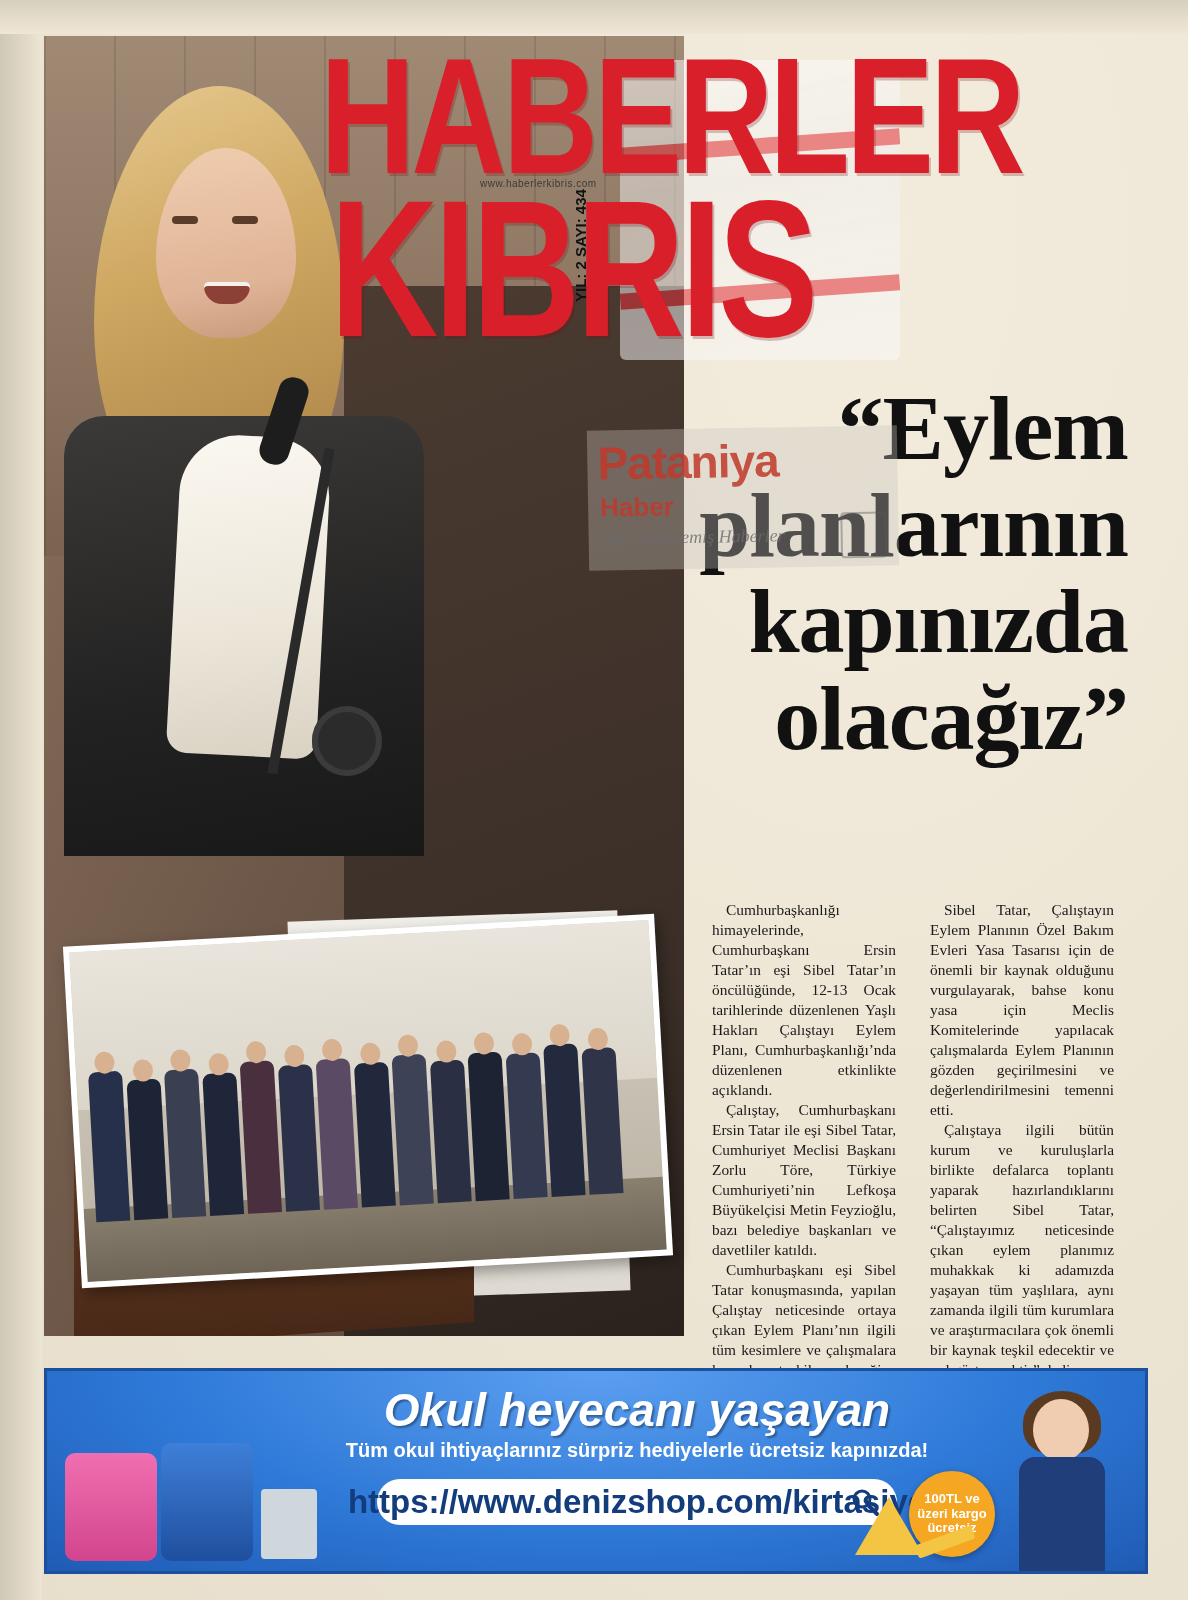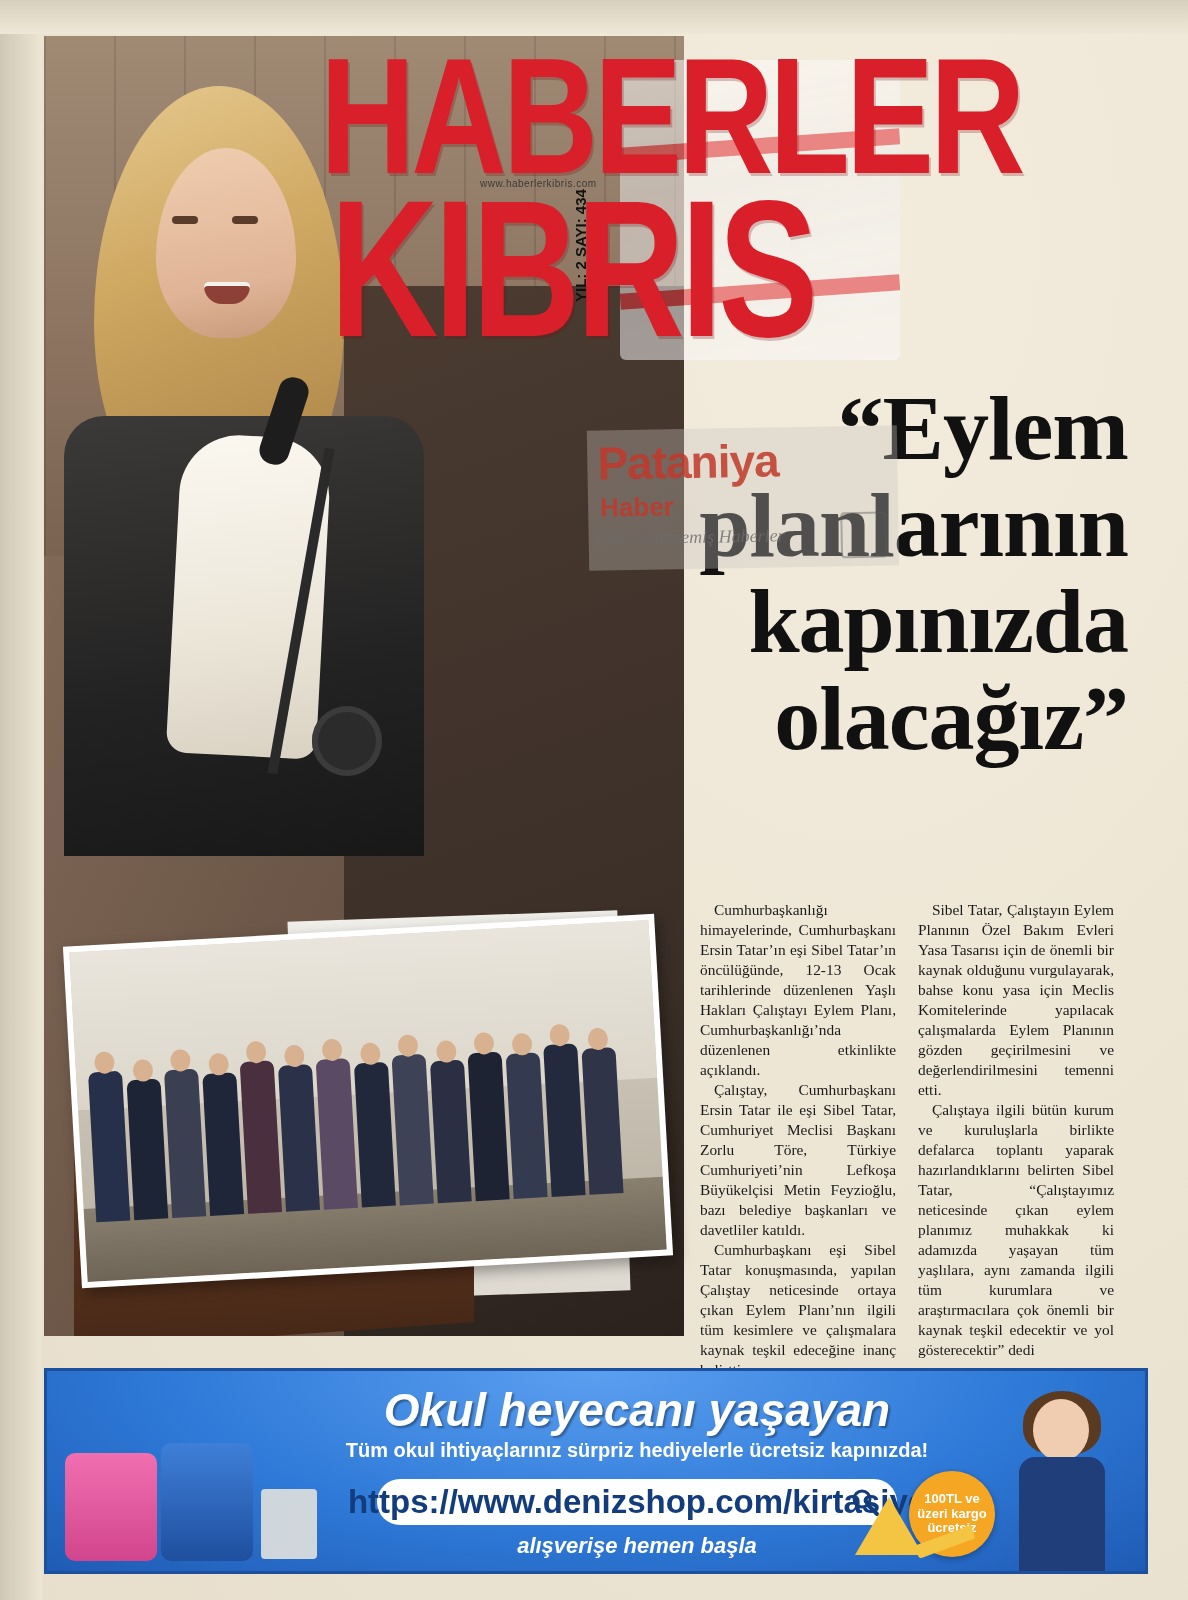--- a/index.html
+++ b/index.html
@@ -322,21 +322,21 @@
     gap: 22px;
   }
   .col {
     width: 196px;
     font-family: "Liberation Serif", serif;
     font-size: 15.4px;
     line-height: 1.30;
     color: #1a1a1a;
     text-align: justify;
   }
-  .col p { margin: 0 0 0 0; text-indent: 14px; }
+  .col p { margin: 0 0 0 12px; text-indent: 14px; }
 
   
   .ad {
     position: absolute;
     left: 44px;
     top: 1368px;
     width: 1098px;
     height: 200px;
     background: linear-gradient(180deg,#2c6fd0 0%, #2f7ad8 40%, #2b68c4 100%);
     border: 3px solid #1c4f9c;
@@ -602,15 +602,14 @@
       <div class="tri"></div>
       <div class="ruler"></div>
     </div>
 
     <div class="ad-girl">
       <div class="g-hair"></div>
       <div class="g-head"></div>
       <div class="g-body"></div>
     </div>
 
-    <div class="ad-bottom">alışverişe hemen başla</div>
   </div>
 </div>
 
 </body></html>

